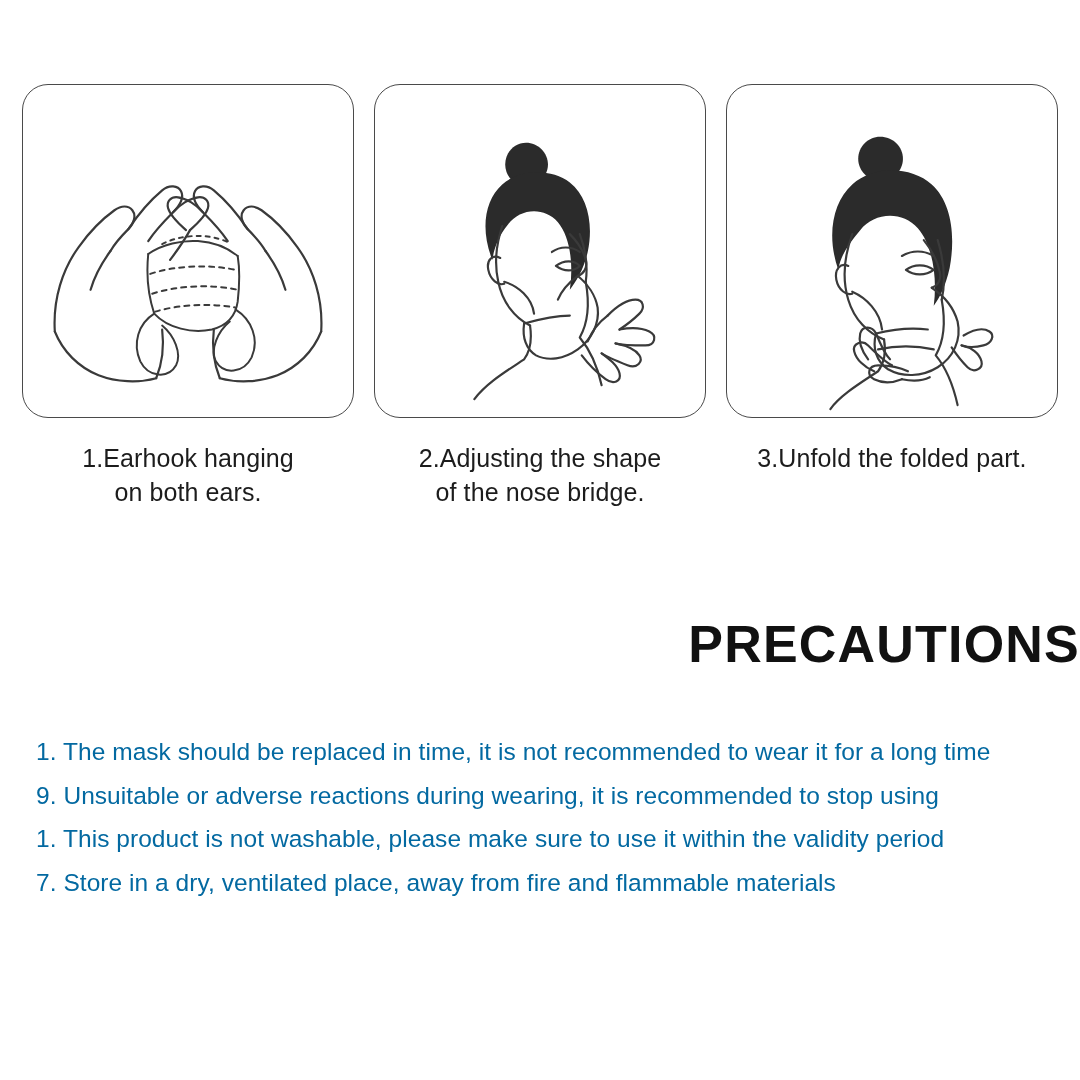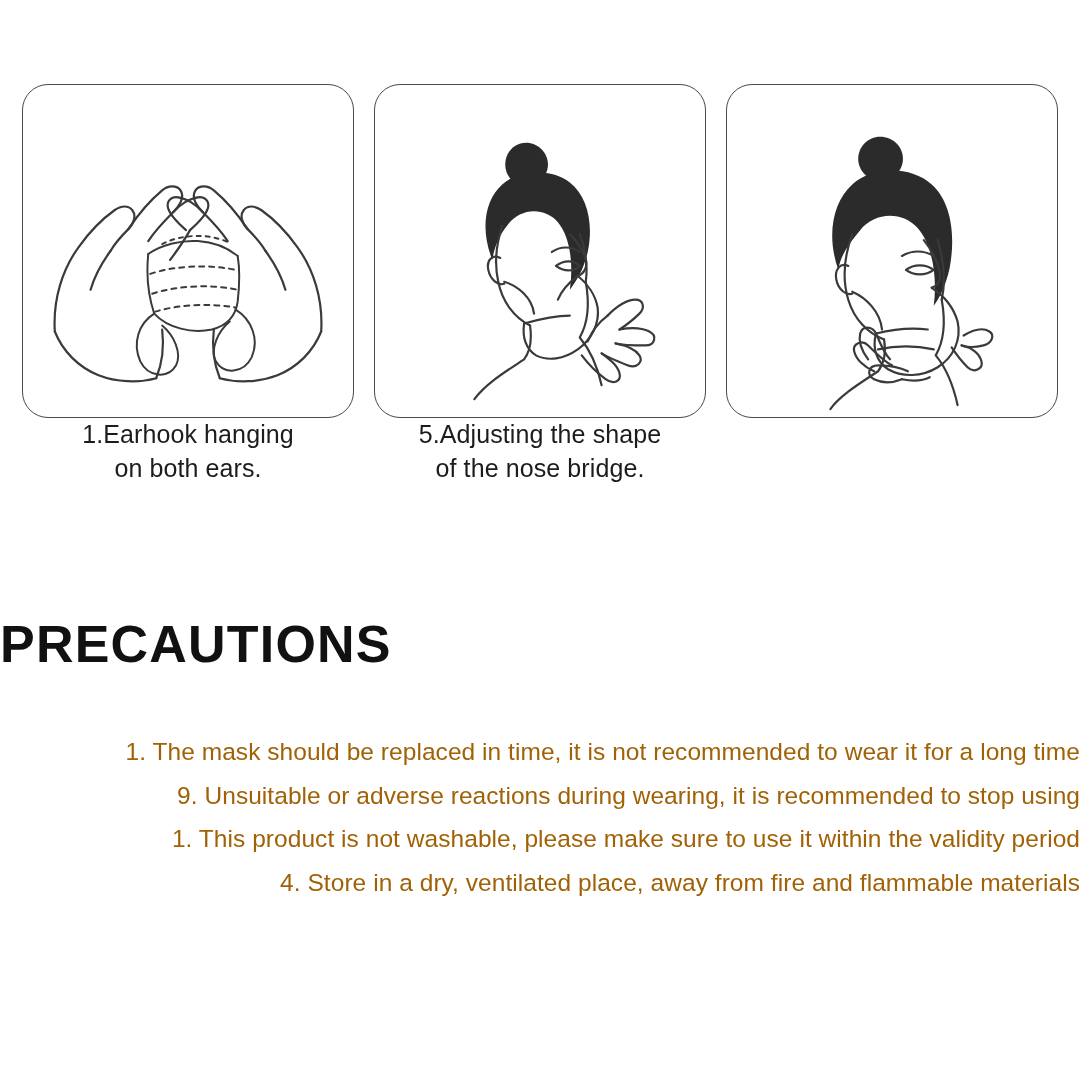--- a/index.html
+++ b/index.html
@@ -45,56 +45,57 @@
     position: relative;
     overflow: hidden;
   }
   .step-frame svg {
     position: absolute;
     inset: 0;
     width: 100%;
     height: 100%;
   }
   .step-caption {
-    margin-top: 0;
+    margin-top: 24px;
     font-size: 25px;
     line-height: 1.34;
     text-align: center;
     color: #1c1c1c;
     letter-spacing: .1px;
     white-space: pre-line;
   }
 
   
   .precautions-title {
     position: absolute;
     top: 614px;
     left: 0;
     width: 100%;
-    text-align: left;
+    text-align: right;
     font-size: 52px;
     font-weight: bold;
     letter-spacing: 1.2px;
     color: #111;
   }
   .precautions-list {
     position: absolute;
     top: 730px;
     left: 0;
     width: 100%;
     padding: 0;
     margin: 0;
     list-style: none;
   }
   .precautions-list li {
-    text-align: right;
+    text-align: left;
     font-size: 24.5px;
     line-height: 1.78;
-    color: #a16207;
+    color: #0369a1;
     letter-spacing: .05px;
+    padding-left: 36px;
   }
 </style>
 </head>
 <body>
 
 <div class="page">
 
   <div class="steps">
 
     <div class="step">
@@ -167,21 +168,21 @@
             <path d="M130 198 C144 202 158 214 160 230"></path>
 
             <path d="M234 232 C244 222 254 216 262 216 C270 216 272 224 266 230 C260 236 252 242 246 246"></path>
             <path d="M246 246 C256 244 268 244 276 248 C284 252 282 262 272 262 C262 262 250 262 242 260"></path>
             <path d="M242 260 C252 262 262 266 266 272 C270 278 264 286 254 282 C244 278 234 274 228 270"></path>
             <path d="M228 270 C236 276 244 282 246 290 C248 298 240 302 232 296 C224 290 214 280 208 272"></path>
             <path d="M234 232 C226 238 218 248 214 258"></path>
           </g>
         </svg>
       </div>
-      <div class="step-caption">5.Adjusting the shape
+      <div class="step-caption">2.Adjusting the shape
 of the nose bridge.</div>
     </div>
 
     <div class="step">
       <div class="step-frame">
         <svg viewBox="0 0 332 334">
 
           <path d="M154 52 C142 52 132 62 132 74 C132 87 142 96 154 96 C167 96 177 87 177 74 C177 62 167 52 154 52 Z" fill="#2b2b2b"></path>
 
           <path d="M112 186 C100 152 106 118 126 100 C148 80 186 82 206 100 C226 118 230 152 224 184 C220 202 214 214 208 222 C212 192 206 160 192 144 C176 126 148 128 134 146 C122 160 114 172 112 186 Z" fill="#2b2b2b"></path>
@@ -208,26 +209,27 @@
             <path d="M176 296 C166 300 156 300 148 296 C140 292 142 282 152 282 C162 282 174 284 182 288"></path>
             <path d="M148 288 C138 284 130 276 128 268 C126 260 136 256 142 262 C150 270 158 278 166 282"></path>
             <path d="M142 276 C136 268 132 258 134 250 C136 242 146 242 150 250 C154 260 158 270 164 276"></path>
             <path d="M176 296 C186 298 196 298 204 294"></path>
 
             <path d="M238 252 C248 246 258 244 264 248 C270 252 266 260 258 262 C250 264 242 264 236 262"></path>
             <path d="M236 262 C246 264 254 270 256 278 C258 286 248 290 242 284 C236 278 230 270 226 264"></path>
           </g>
         </svg>
       </div>
+      <div class="step-caption">3.Unfold the folded part.</div>
     </div>
 
   </div>
 
   <div class="precautions-title">PRECAUTIONS</div>
 
   <ul class="precautions-list">
     <li>1. The mask should be replaced in time, it is not recommended to wear it for a long time</li>
     <li>9. Unsuitable or adverse reactions during wearing, it is recommended to stop using</li>
     <li>1. This product is not washable, please make sure to use it within the validity period</li>
-    <li>4. Store in a dry, ventilated place, away from fire and flammable materials</li>
+    <li>7. Store in a dry, ventilated place, away from fire and flammable materials</li>
   </ul>
 
 </div>
 
 </body></html>

